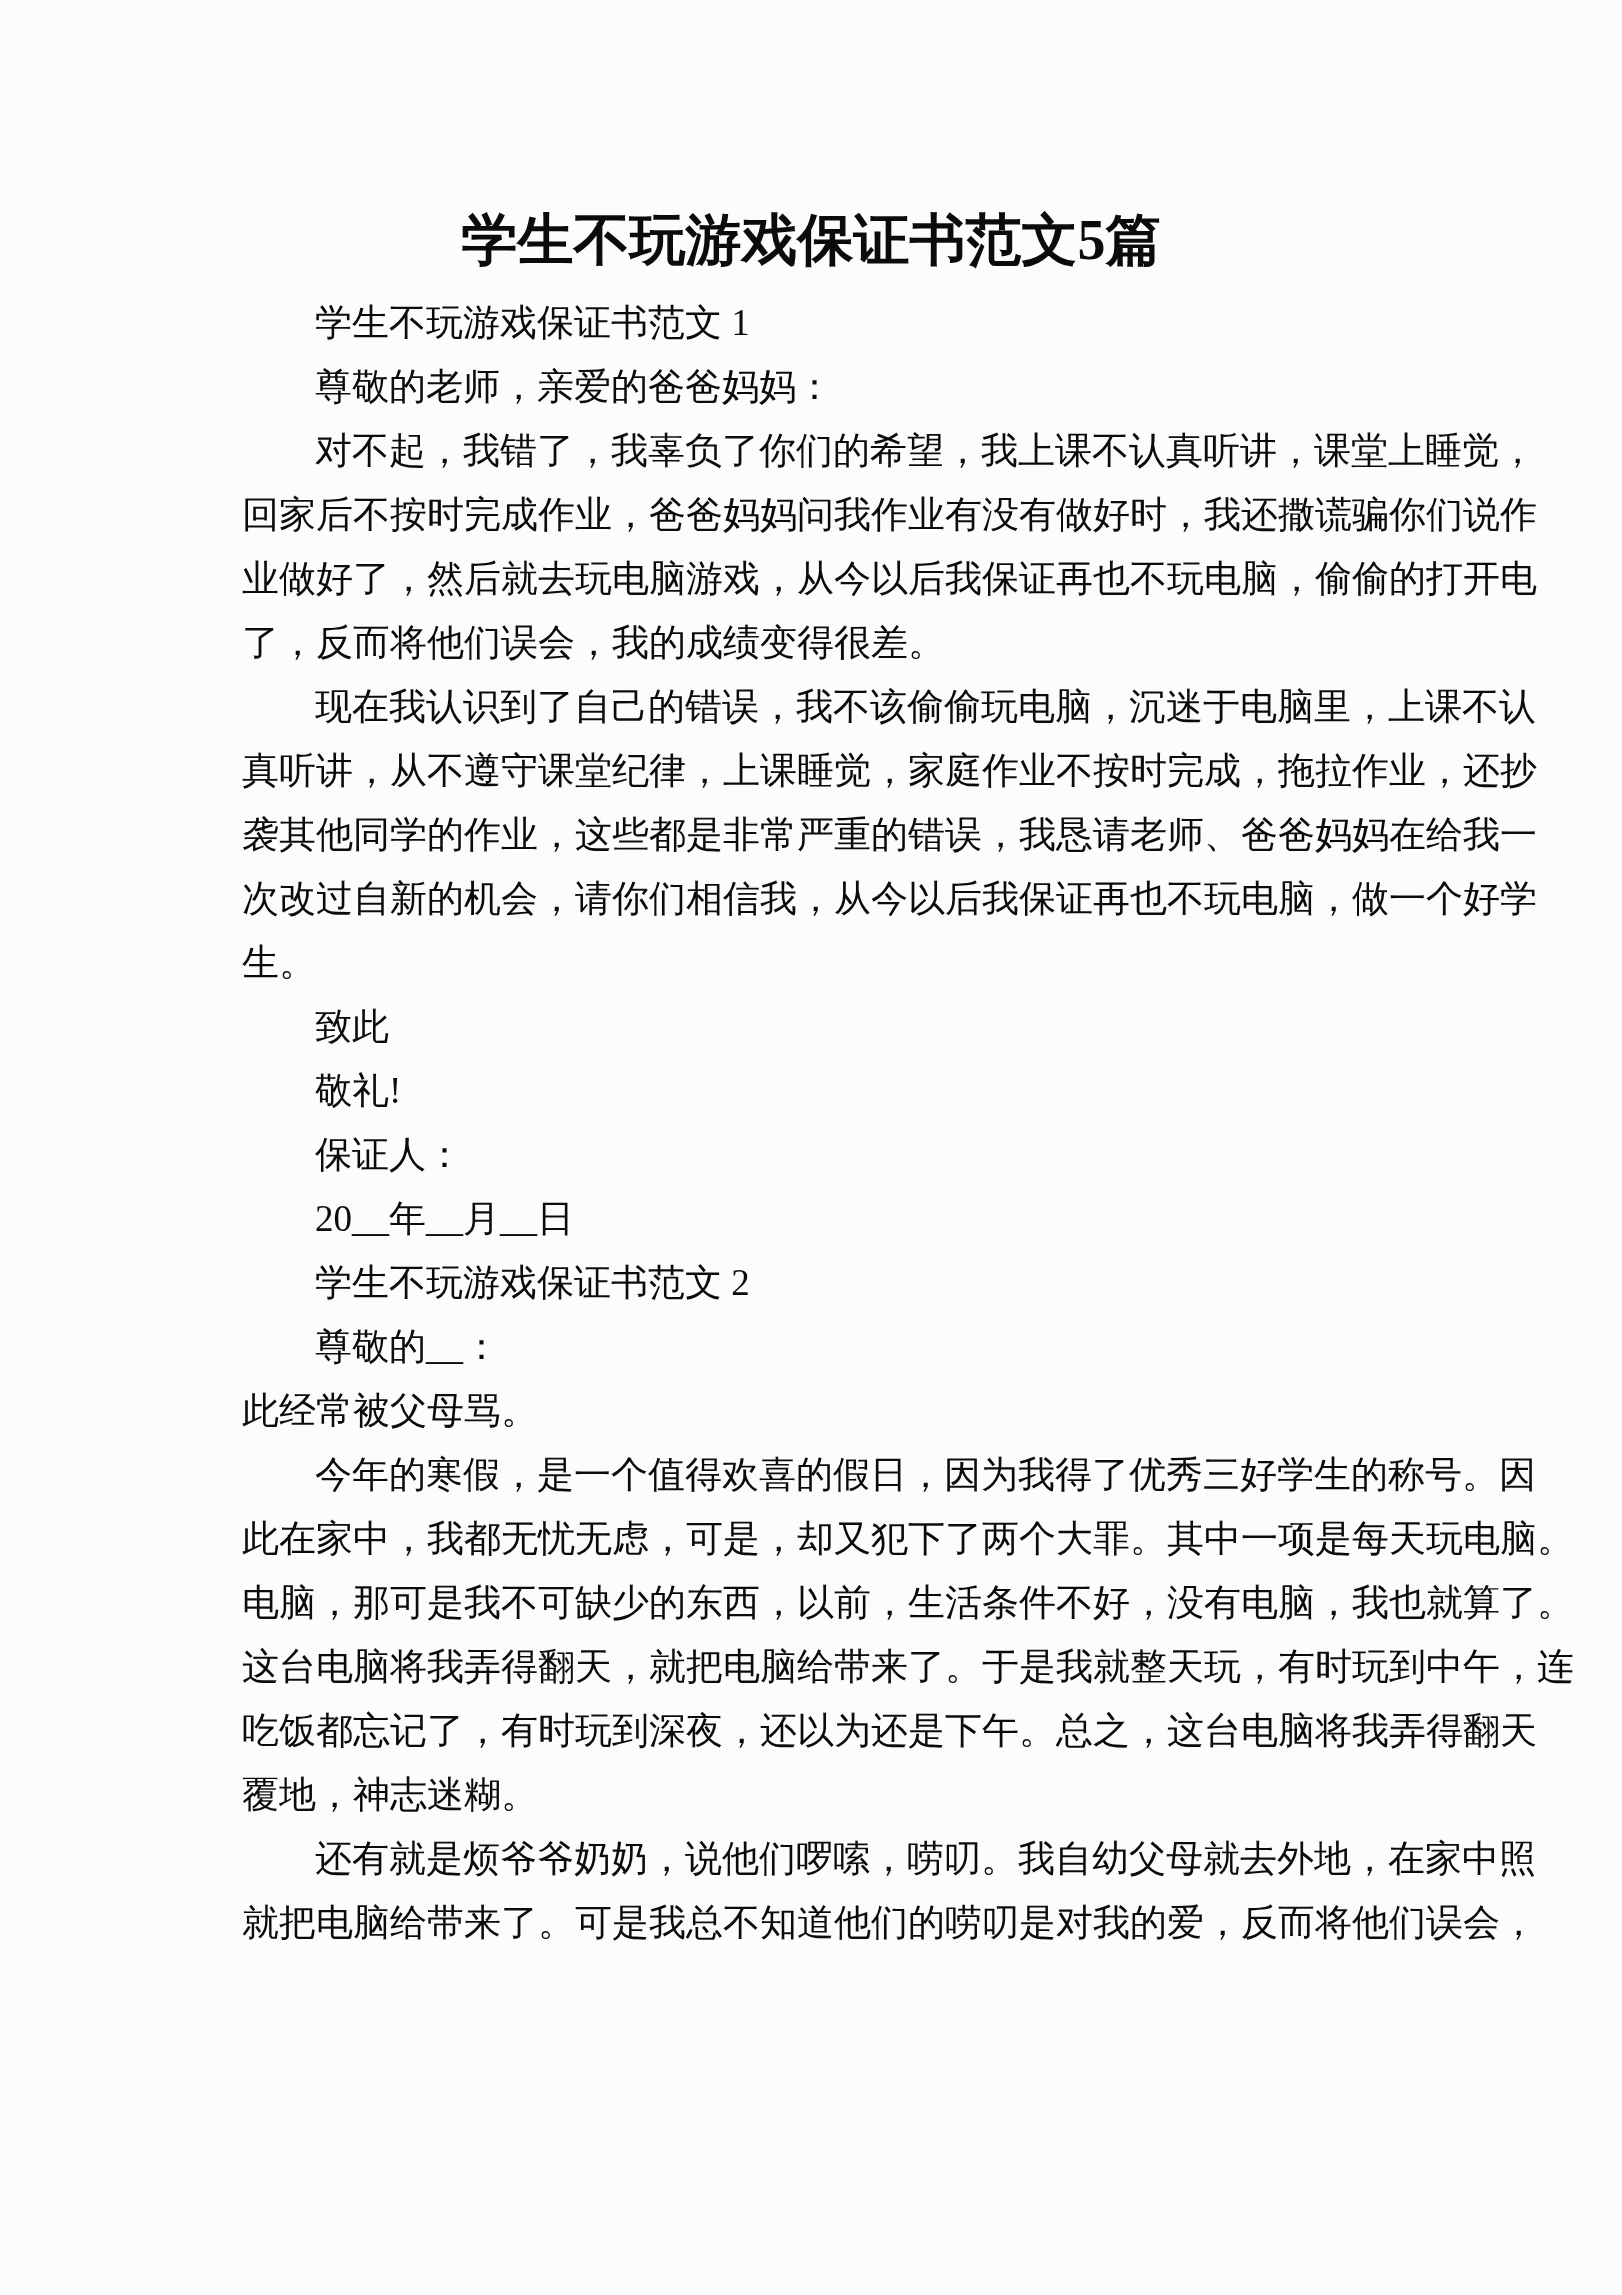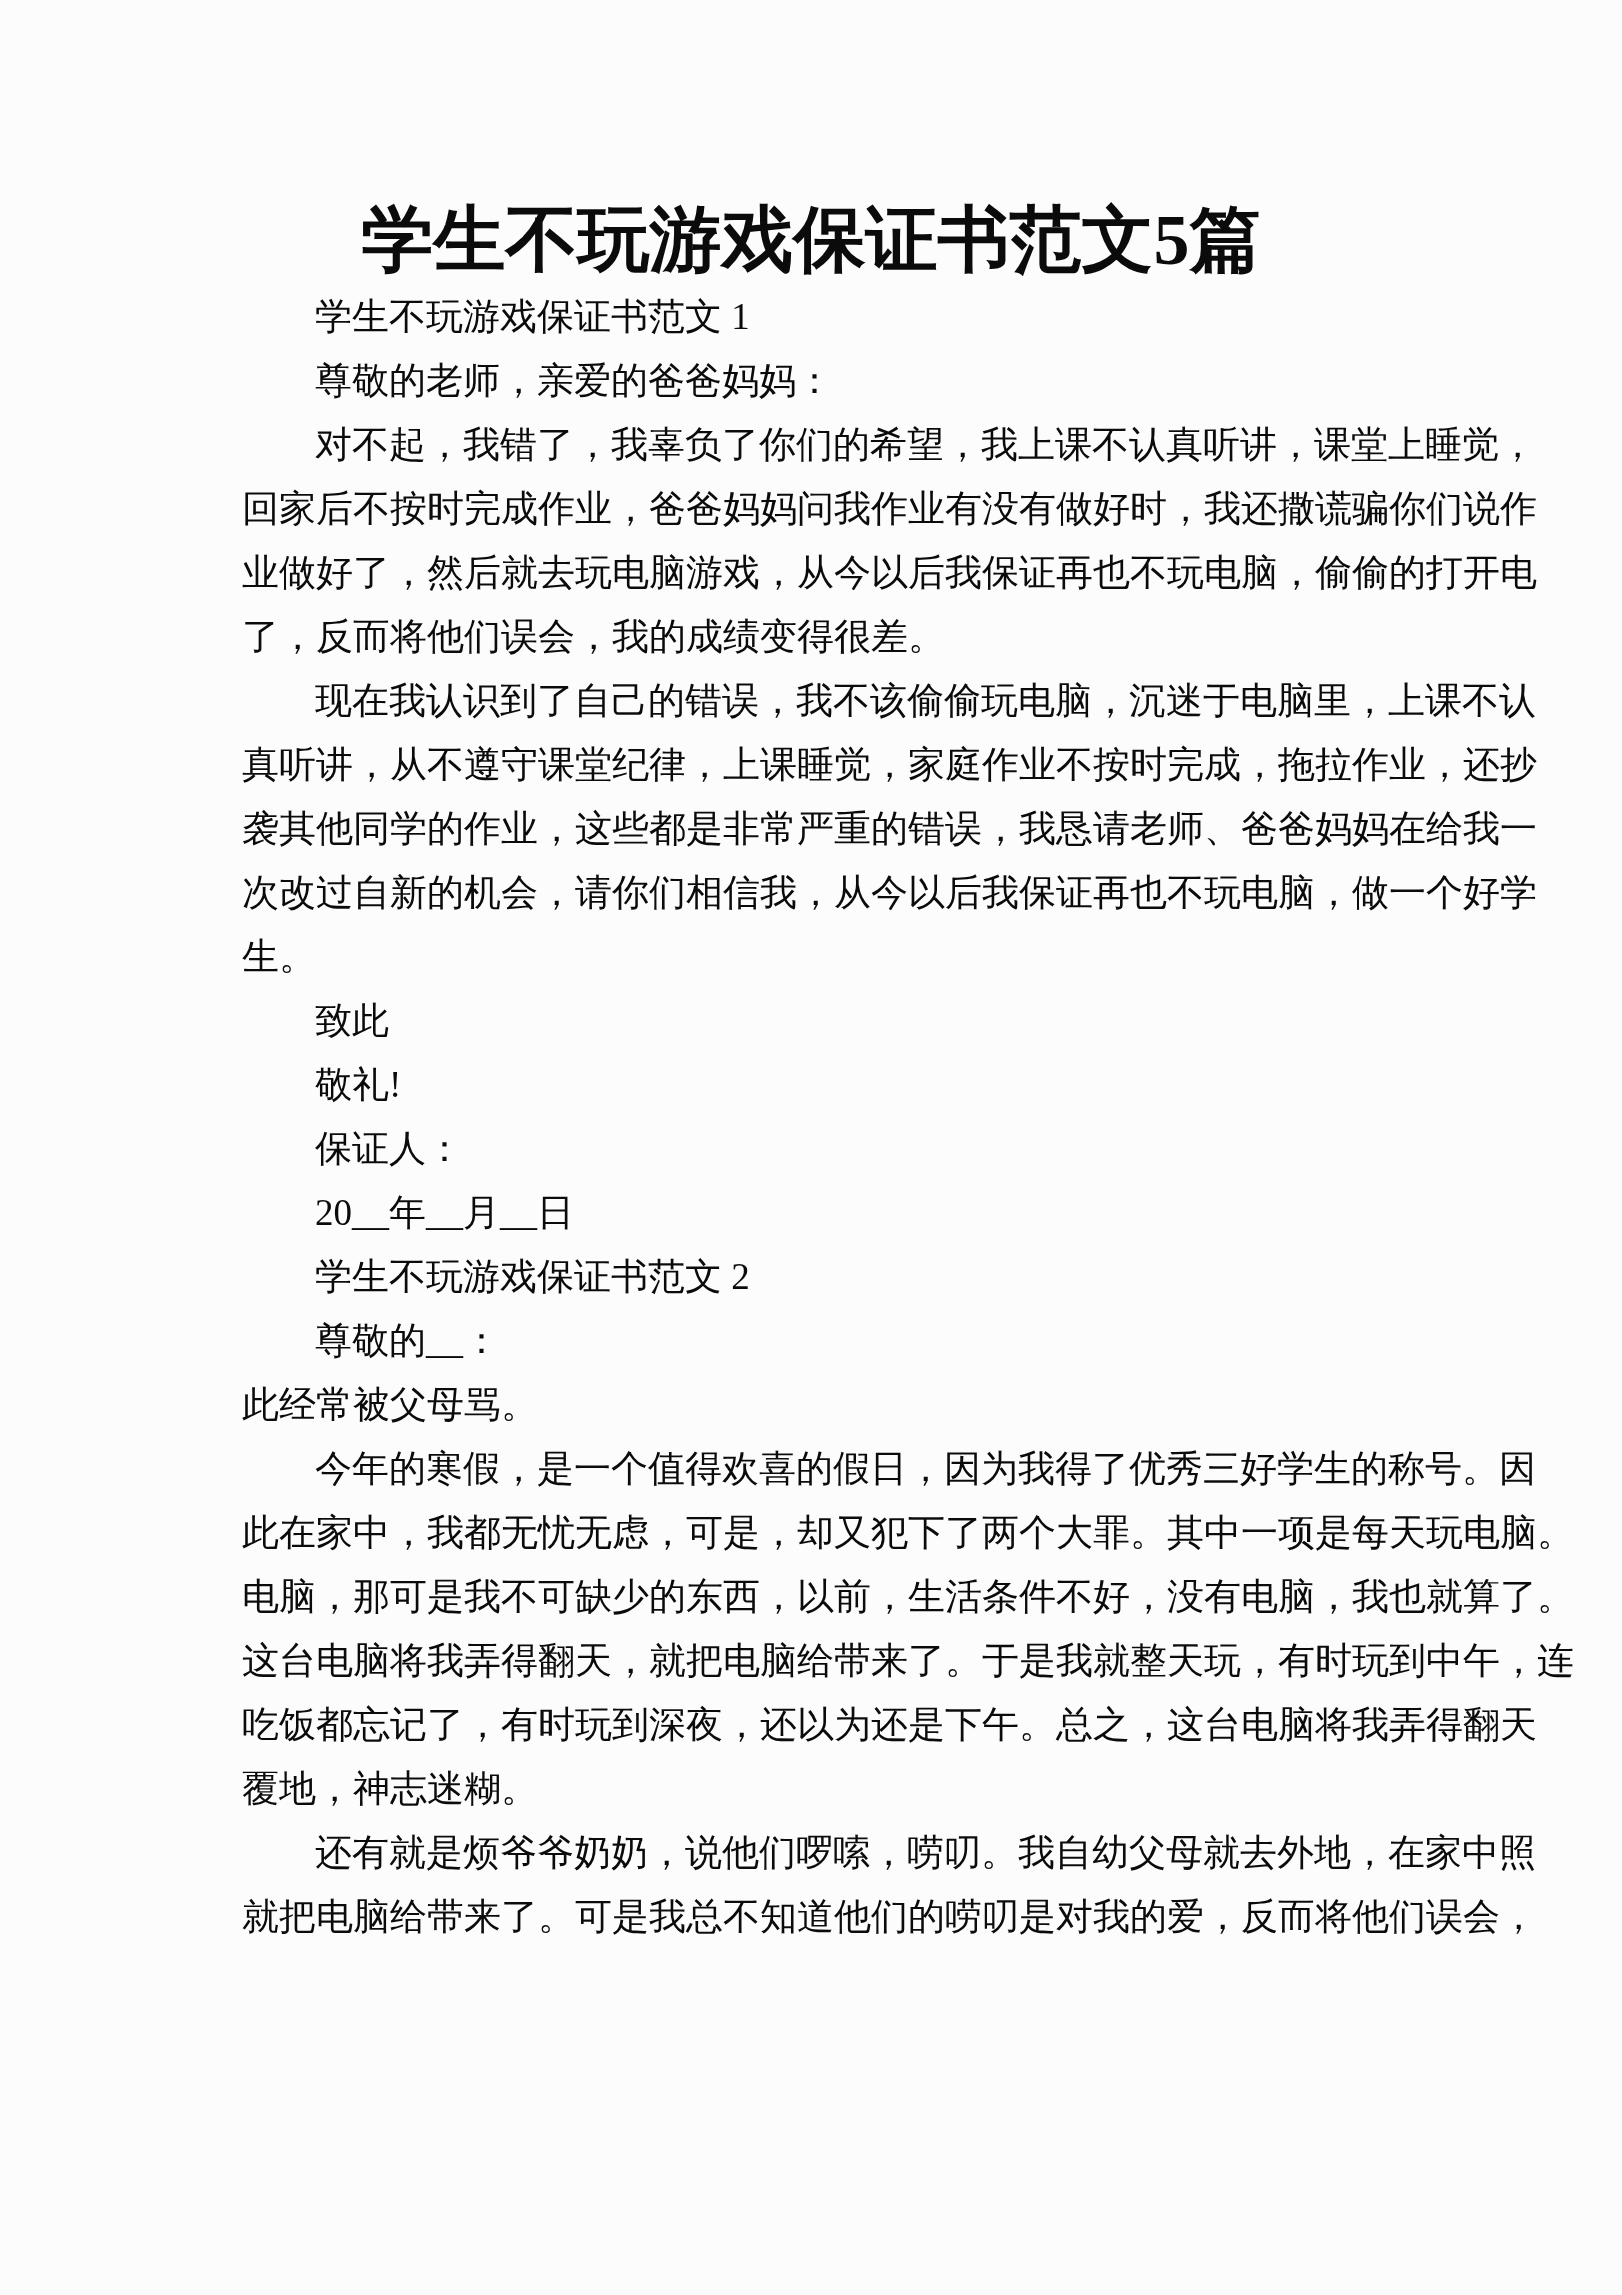--- a/index.html
+++ b/index.html
@@ -17,29 +17,29 @@
     font-family: "Liberation Serif", "DejaVu Serif", serif;
     color: #0b0b0b;
   }
   .title {
     position: absolute;
     top: 208px;
     left: 0;
     width: 100%;
     margin: 0;
     text-align: center;
-    font-size: 72px;
+    font-size: 56px;
     font-weight: bold;
     line-height: 65px;
     white-space: nowrap;
   }
   .body {
     position: absolute;
     left: 242px;
-    top: 285px;
+    top: 291px;
     width: 1276px;
   }
   .line {
     height: 64px;
     line-height: 64px;
     font-size: 37px;
     white-space: nowrap;
     letter-spacing: 0;
   }
   .line.indent {

